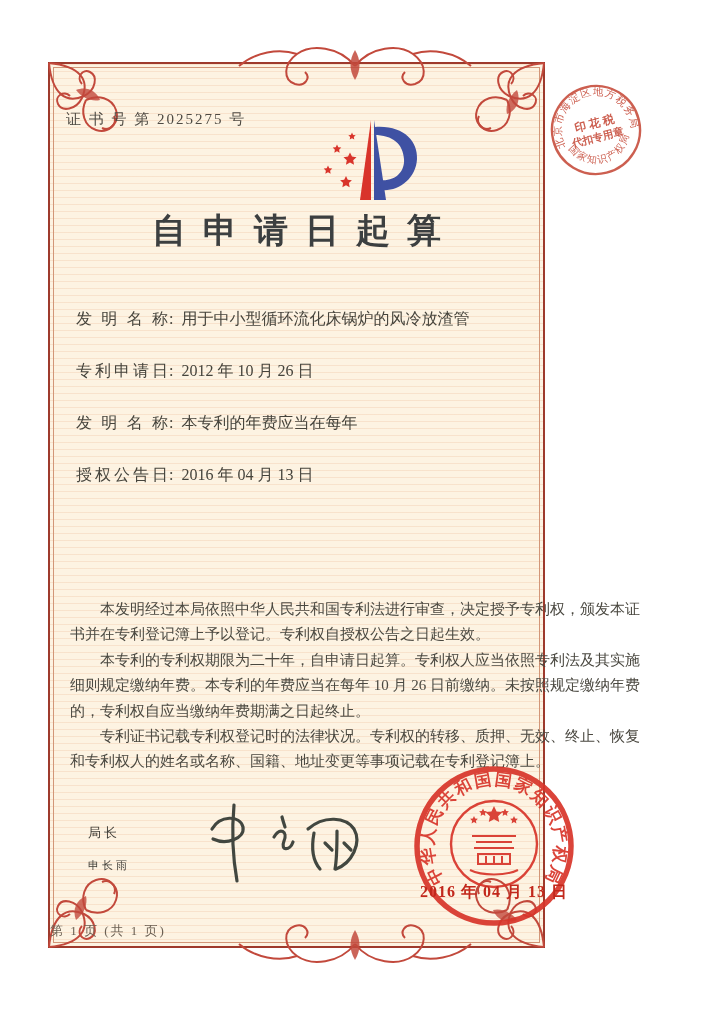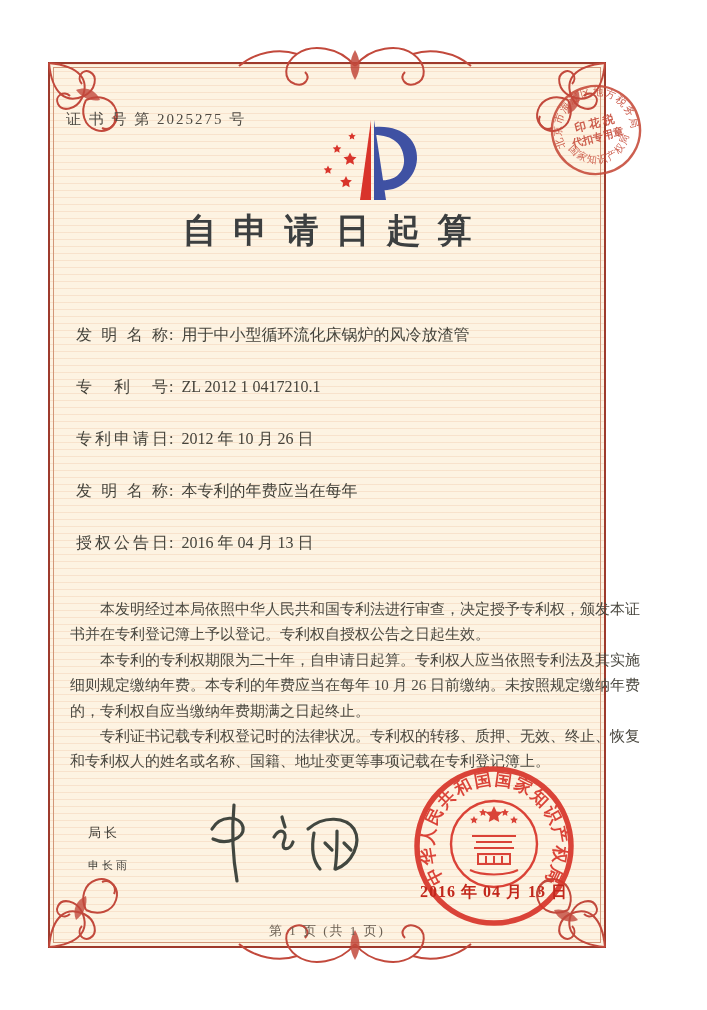--- a/index.html
+++ b/index.html
@@ -4,21 +4,21 @@
 <style>
   html,body{margin:0;padding:0;background:#ffffff;}
   .page{
     position:relative;
     width:707px;height:1010px;
     background:#ffffff;
     overflow:hidden;
     font-family:"Liberation Serif","DejaVu Serif",serif;
   }
   .cert-frame{
-    position:absolute;left:48px;top:62px;width:558px;height:886px;
+    position:absolute;left:48px;top:62px;width:497px;height:886px;
     box-sizing:border-box;
     border:2px solid #9e3a2c;
     background-color:#fdf3e2;
     background-image:repeating-linear-gradient(180deg,
       rgba(233,176,138,0.25) 0px, rgba(233,176,138,0.25) 1px,
       rgba(253,243,226,0) 1px, rgba(253,243,226,0) 7px);
   }
   .cert-frame::before{
     content:"";position:absolute;inset:3px;border:1px solid #d29678;pointer-events:none;
   }
@@ -28,21 +28,21 @@
     font-size:15px;letter-spacing:2px;color:#4e4a43;
   }
   .logo{position:absolute;left:247px;top:50px;width:130px;height:96px;}
   .tax-stamp{position:absolute;left:498px;top:18px;width:96px;height:96px;opacity:.88;}
   .title{
     position:absolute;left:0;top:144px;width:100%;
     text-align:center;font-size:34px;font-weight:700;color:#3c3f40;
     letter-spacing:17px;text-indent:17px;
   }
   .fields{position:absolute;left:26px;top:240px;width:560px;}
-  .field-row{height:29px;line-height:29px;margin-bottom:23px;font-size:16px;color:#46443c;white-space:nowrap;margin-top:16px;}
+  .field-row{height:29px;line-height:29px;margin-bottom:23px;font-size:16px;color:#46443c;white-space:nowrap;}
   .field-label{
     display:inline-block;width:92px;
     text-align:justify;text-align-last:justify;
     vertical-align:top;
   }
   .field-colon{display:inline-block;margin:0 8px 0 1px;}
   .body-text{
     position:absolute;left:20px;top:533px;width:570px;
     font-size:15px;line-height:25.4px;color:#4a4840;text-align:justify;font-family:Liberation Serif, serif;
   }
@@ -51,21 +51,21 @@
   .sig-name{position:absolute;left:38px;top:794px;font-size:11px;color:#3e3c36;letter-spacing:3px;}
   .sig-script{position:absolute;left:146px;top:733px;width:178px;height:92px;}
   .seal{position:absolute;left:362px;top:700px;width:164px;height:164px;opacity:.92;}
   .seal-date{
     position:absolute;left:352px;top:818px;width:184px;
     text-align:center;font-size:16px;font-weight:700;color:#c2281c;
     letter-spacing:1px;white-space:nowrap;
   }
   .footer{
     position:absolute;left:0;top:858px;width:100%;
-    text-align:center;font-size:13px;color:#6b6053;letter-spacing:2px;
+    text-align:left;font-size:13px;color:#6b6053;letter-spacing:2px;
   }
   .stamp-text{fill:#c64a39;font-family:"Liberation Serif","DejaVu Serif",serif;}
   .seal-text{fill:#d8352a;font-family:"Liberation Serif","DejaVu Serif",serif;}
 </style>
 </head>
 <body>
 
 <div class="page">
   <div class="cert-frame">
 
@@ -155,23 +155,20 @@
         <path d="M53,38.5 l2,4.1 4.5,.55 -3.3,3.1 .85,4.5 -4.05,-2.2 -4.05,2.2 .85,-4.5 -3.3,-3.1 4.5,-.55 Z"></path>
         <path d="M49,62 l1.8,3.7 4.1,.5 -3,2.85 .75,4.1 -3.65,-2 -3.65,2 .75,-4.1 -3,-2.85 4.1,-.5 Z"></path>
       </g>
     </svg>
 
     <div class="title">自申请日起算</div>
 
     <div class="fields">
       <div class="field-row">
         <span class="field-label">发明名称</span><span class="field-colon">:</span><span>用于中小型循环流化床锅炉的风冷放渣管</span>
-      </div>
-      <div class="field-row">
-        <span class="field-label">专利号</span><span class="field-colon">:</span><span>ZL 2012 1 0417210.1</span>
       </div>
       <div class="field-row">
         <span class="field-label">专利申请日</span><span class="field-colon">:</span><span>2012 年 10 月 26 日</span>
       </div>
       <div class="field-row">
         <span class="field-label">发明名称</span><span class="field-colon">:</span><span>本专利的年费应当在每年</span>
       </div>
       <div class="field-row">
         <span class="field-label">授权公告日</span><span class="field-colon">:</span><span>2016 年 04 月 13 日</span>
       </div>

